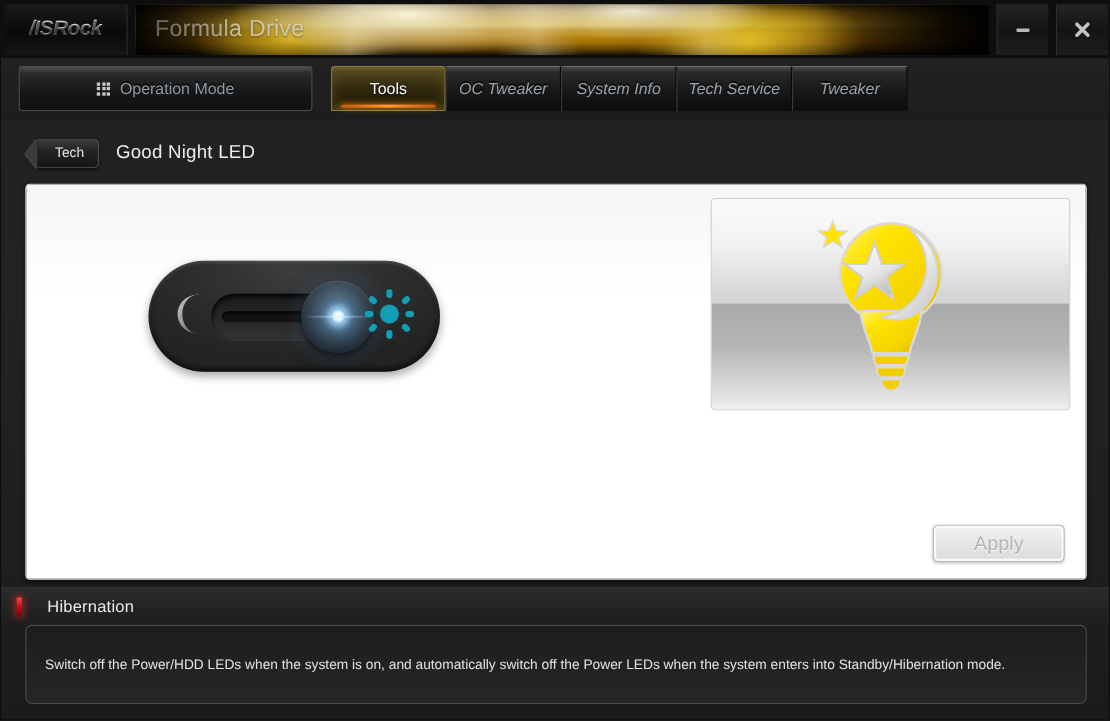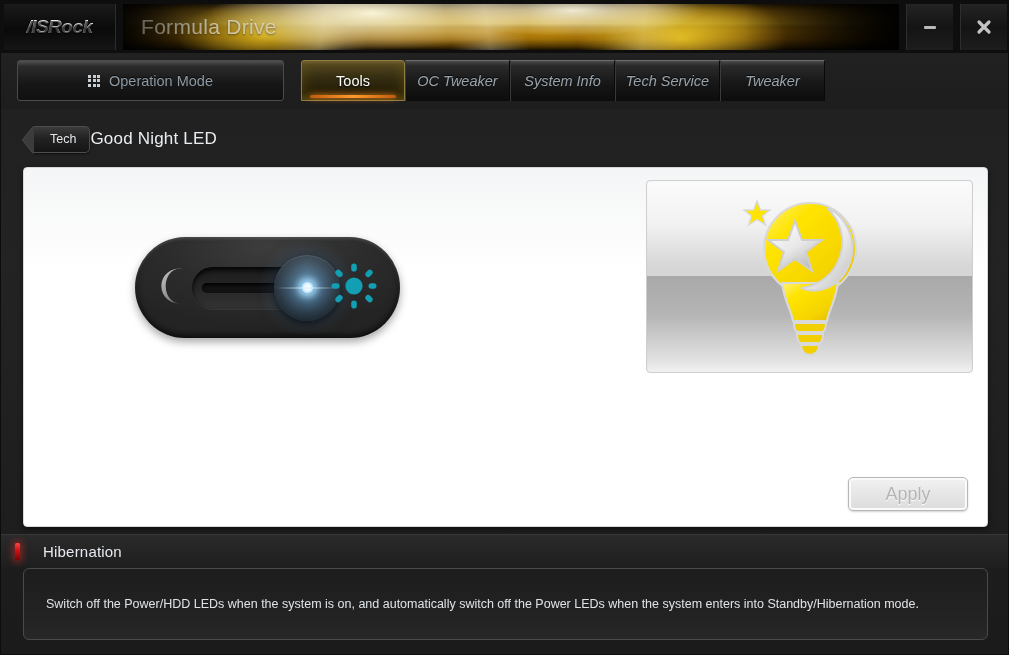--- a/index.html
+++ b/index.html
@@ -209,20 +209,21 @@
     content: "";
     position: absolute;
     left: -11px; top: -1px;
     width: 0; height: 0;
     border-top: 14.5px solid transparent;
     border-bottom: 14.5px solid transparent;
     border-right: 11px solid #3b3b3b;
     filter: drop-shadow(-1px 0 0 #4d4d4d);
   }
   .crumb-title {
+    margin-left: 15px;
     font-size: 17px;
     color: #e9edf1;
     letter-spacing: .2px;
   }
 
   
   .panel {
     position: absolute;
     left: 22px; top: 166px;
     width: 965px; height: 360px;
@@ -388,21 +389,21 @@
 
   .desc-box {
     position: absolute;
     left: 22px; top: 567px;
     width: 965px; height: 72px;
     border-radius: 6px;
     border: 1px solid #4a4a4a;
     background: linear-gradient(180deg, #1d1d1d 0%, #222222 60%, #272727 100%);
     display: flex;
     align-items: center;
-    padding: 0 22px;
+    padding: 0 17px;
   }
   .desc-text {
     font-size: 12.5px;
     color: #dfe3e7;
     line-height: 1.5;
   }
 </style>
 </head>
 <body>
 

